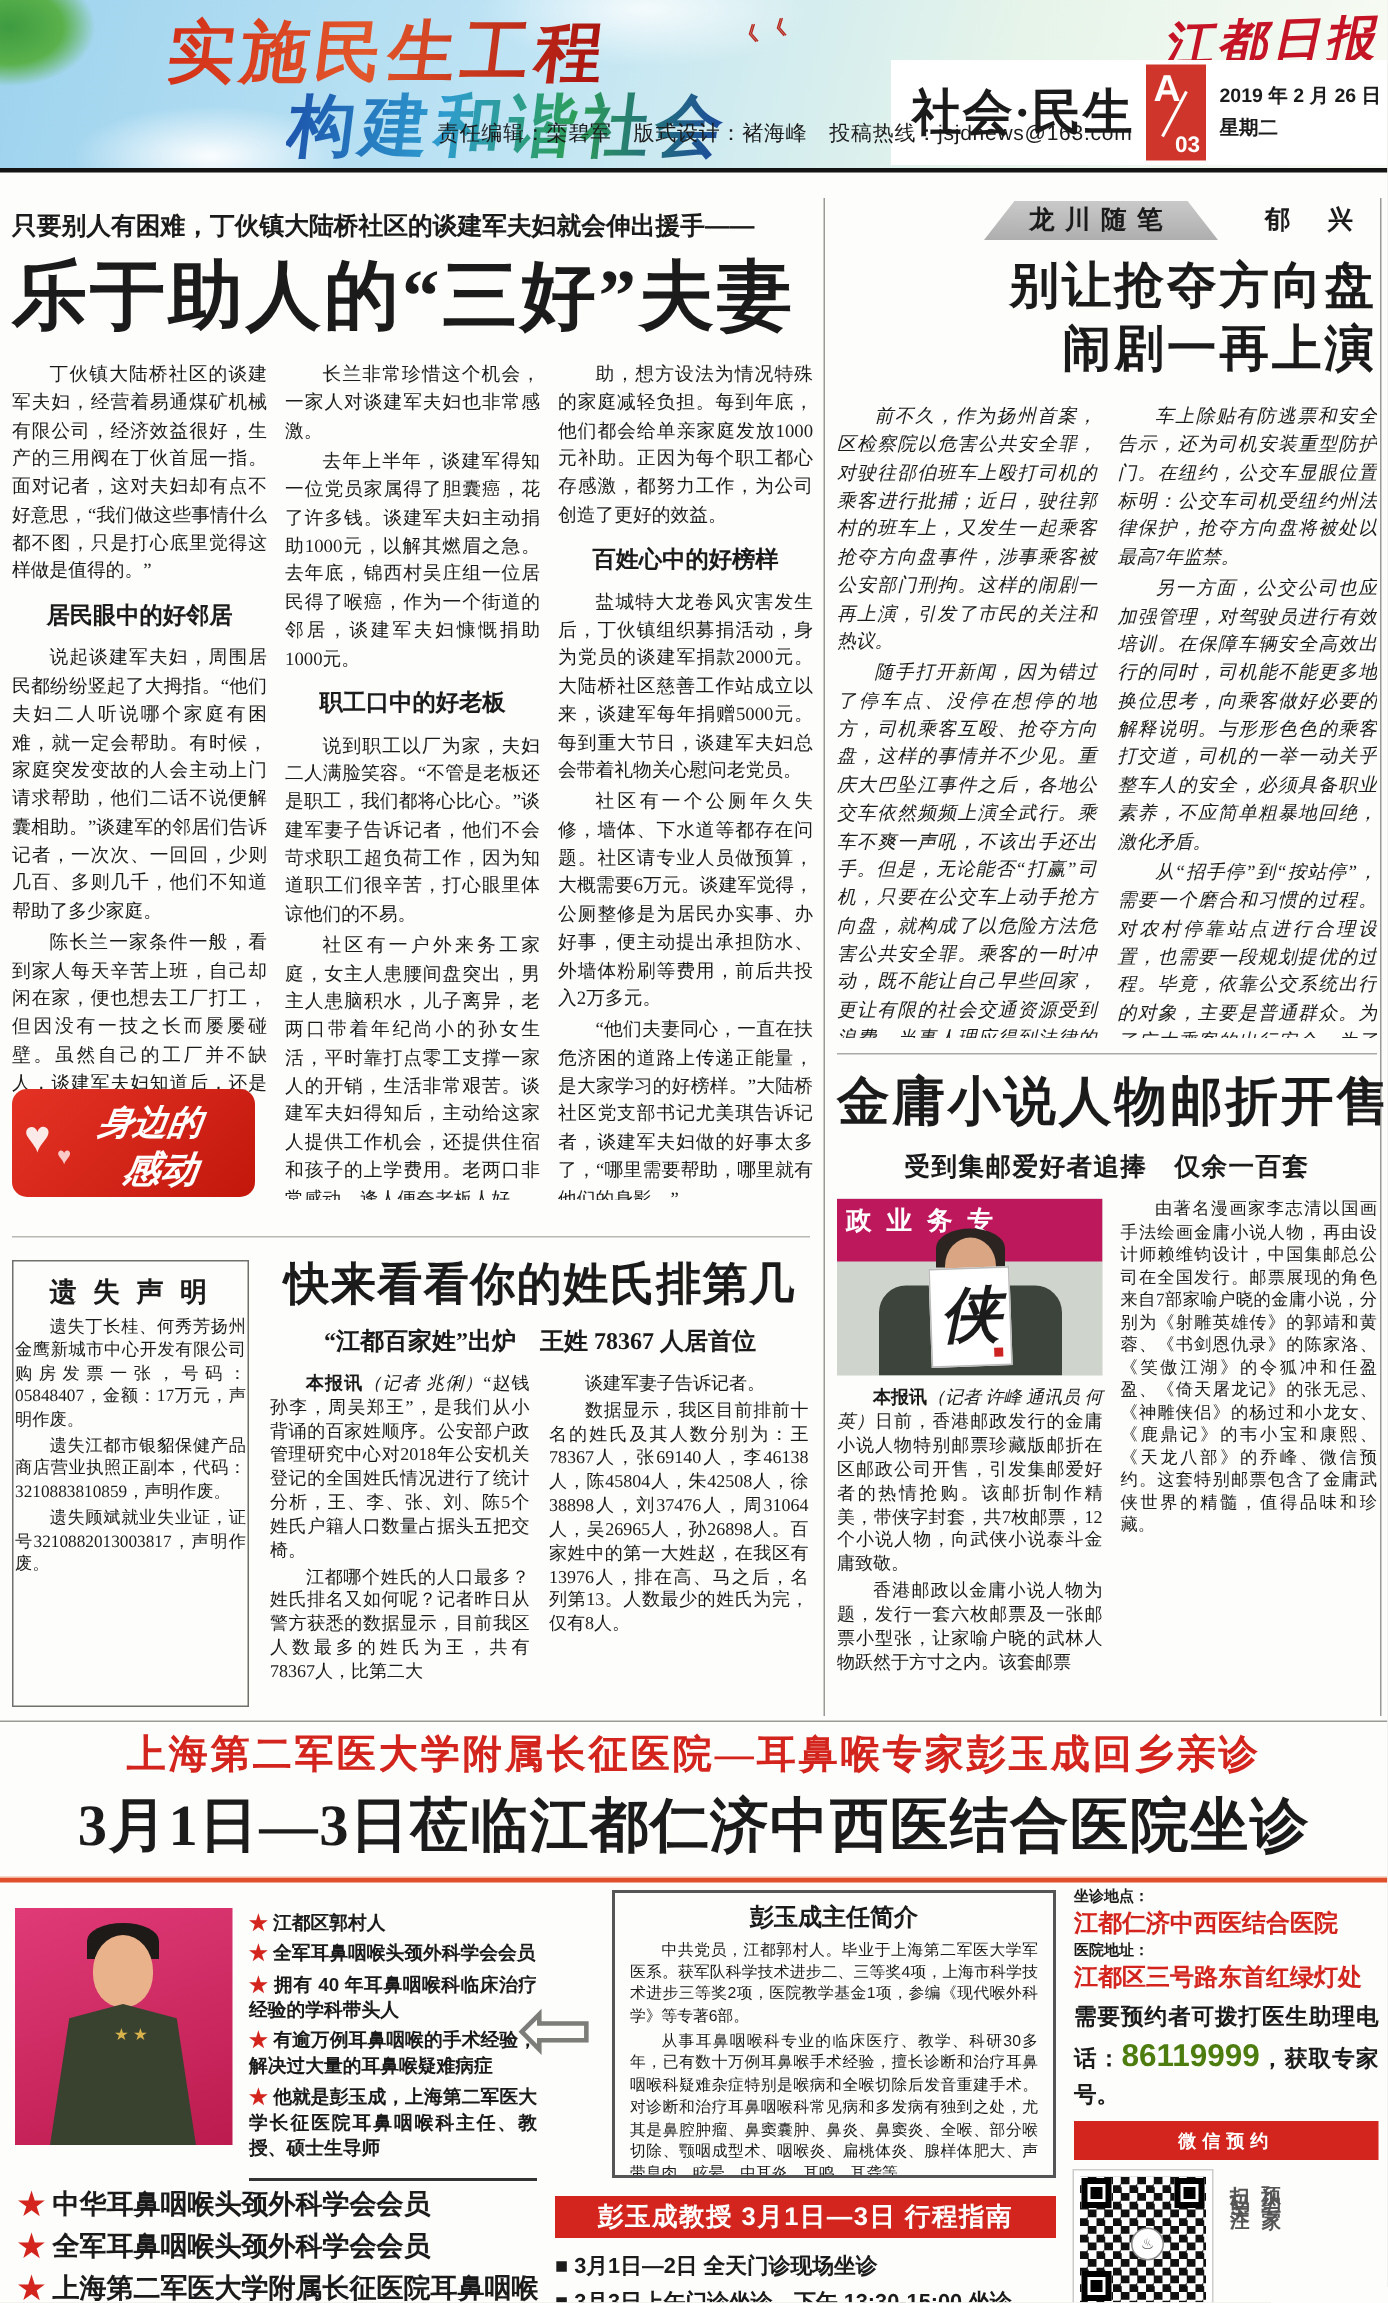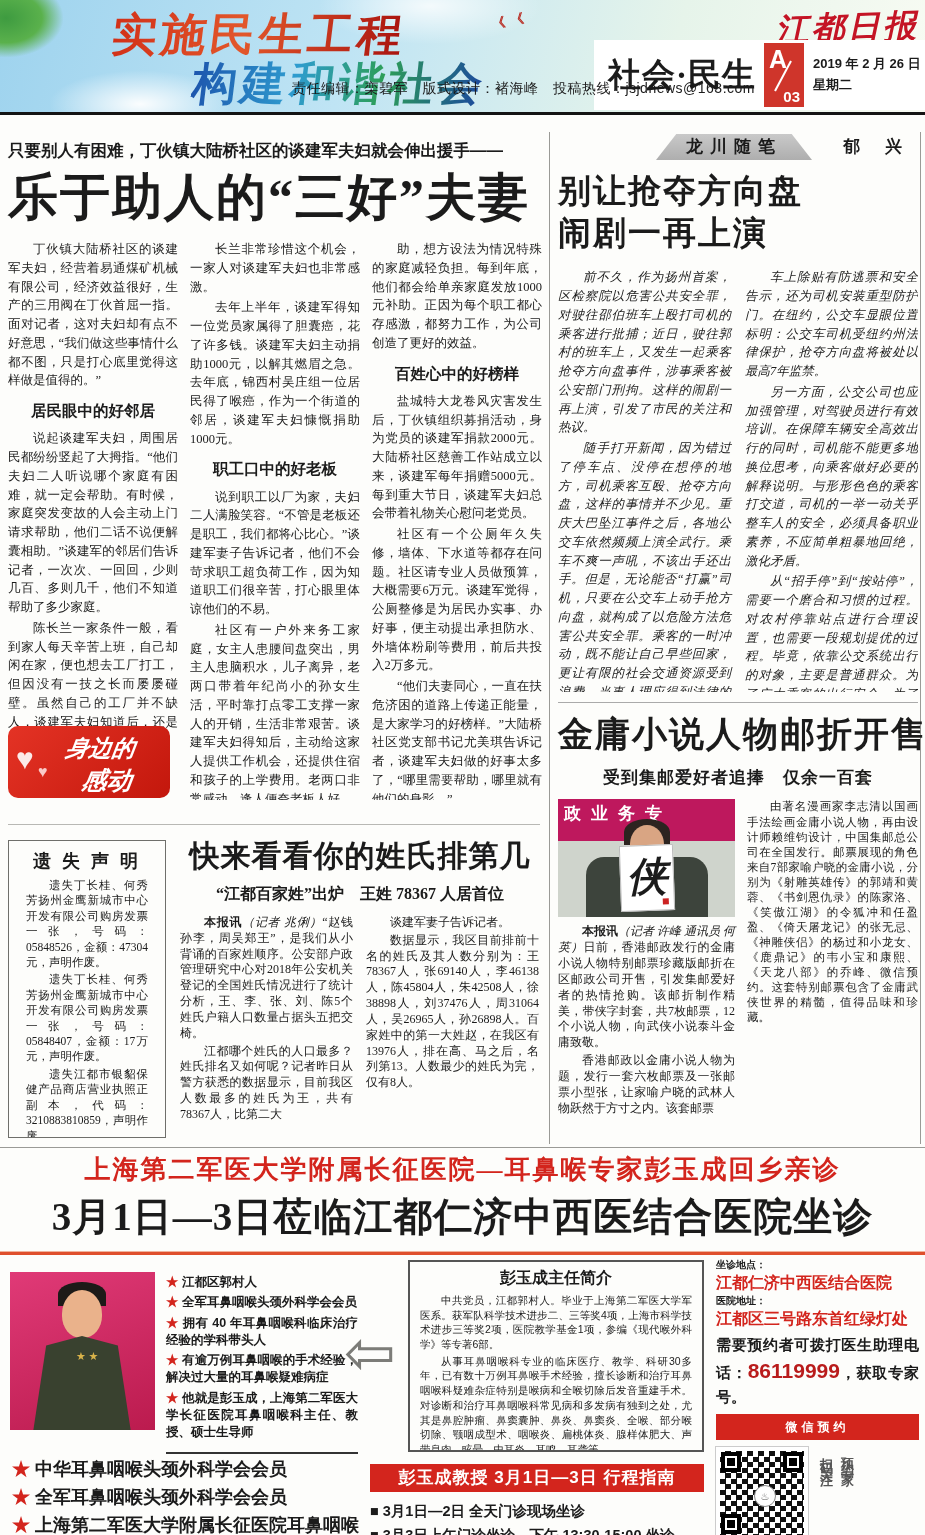--- a/index.html
+++ b/index.html
@@ -56,21 +56,21 @@
   .hsep-bottom { position:absolute; left:0; top:1147px; width:925px; height:1px; background:#9a9a96; }
 
   
   .rightcol { position:absolute; left:558px; top:132px; width:360px; }
   .essay-head { position:relative; height:30px; }
   .essay-badge { position:absolute; left:98px; top:2px; width:156px; height:26px; line-height:26px; text-align:center;
      background:linear-gradient(#c9c9c9,#aeaeae); clip-path:polygon(13% 0,87% 0,100% 100%,0 100%);
      font-family:"Liberation Sans",sans-serif; font-weight:bold; font-size:17px; letter-spacing:7px; }
   .essay-author { position:absolute; right:6px; top:3px; font-family:"Liberation Sans",sans-serif;
      font-weight:bold; font-size:17px; letter-spacing:10px; }
-  .essay-title { text-align:left; font-weight:900; font-size:33px; letter-spacing:2px; line-height:1.28; margin-top:8px; }
+  .essay-title { text-align:right; font-weight:900; font-size:33px; letter-spacing:2px; line-height:1.28; margin-top:8px; }
   .essay-cols { display:flex; gap:14px; margin-top:14px; height:424px; overflow:hidden; }
   .ecol { width:173px; font-style:italic; font-size:12.5px; line-height:1.5; }
   .rdiv { border-top:1px solid #aaa; margin:10px 0 8px; }
 
   .jy-title { text-align:center; font-weight:900; font-size:35px; letter-spacing:2px; margin-top:6px; white-space:nowrap; }
   .jy-sub { text-align:center; font-family:"Liberation Sans",sans-serif; font-weight:bold; font-size:17px; margin:8px 0 10px; letter-spacing:1px; }
   .jy-body { display:flex; gap:12px; height:344px; overflow:hidden; }
   .jy-l { width:177px; font-size:12px; line-height:1.32; }
   .jy-r { width:171px; font-size:11.5px; line-height:1.31; }
   .jy-photo { position:relative; width:177px; height:118px; background:#cfd4cc; overflow:hidden; margin-bottom:7px; }
@@ -80,21 +80,21 @@
   .jy-hair { position:absolute; left:66px; top:20px; width:46px; height:26px; border-radius:50% 50% 0 0; background:#2c2420; }
   .jy-body-shape { position:absolute; left:28px; top:58px; width:122px; height:60px; border-radius:18px 18px 0 0; background:#3d443c; }
   .jy-card { position:absolute; left:62px; top:46px; width:54px; height:66px; background:#fff; border:1px solid #bbb;
      transform:rotate(-2deg); text-align:center; }
   .jy-card .xia { font-size:40px; font-weight:bold; font-style:italic; line-height:62px; }
   .jy-card .stamp { position:absolute; right:5px; bottom:5px; width:6px; height:6px; background:#c22; }
   .newslead { font-weight:bold; font-family:"Liberation Sans",sans-serif; }
   .reporters { font-style:italic; }
 
   
-  .lost { position:absolute; left:8px; top:840px; width:158px; height:298px; border:1px solid #6f6f6b; padding:8px 17px; overflow:hidden; }
+  .lost { position:absolute; left:8px; top:840px; width:158px; height:298px; border:1px solid #6f6f6b; padding:8px 1px; overflow:hidden; }
   .lost-title { text-align:center; font-family:"Liberation Sans",sans-serif; font-weight:bold; font-size:18px; letter-spacing:3px; margin-bottom:5px; }
   .lost .p { font-size:11.5px; line-height:1.34; }
 
   
   .surname { position:absolute; left:180px; top:836px; width:360px; }
   .sn-title { text-align:center; font-weight:900; font-size:30px; letter-spacing:1px; white-space:nowrap; }
   .sn-sub { text-align:center; font-family:Liberation Serif, serif; font-weight:bold; font-size:16px; margin:7px 0 10px; }
   .sn-cols { display:flex; gap:13px; height:212px; overflow:hidden; }
   .sn-col { width:173px; font-size:12px; line-height:1.32; }
 
@@ -124,21 +124,21 @@
   .bio-box .p { font-family:"Liberation Sans",sans-serif; font-size:10.5px; line-height:1.4; }
   .sched-banner { position:absolute; left:370px; top:206px; width:334px; height:28px; background:#d3251d; color:#fff;
      text-align:center; line-height:28px; font-family:"Liberation Sans",sans-serif; font-weight:bold; font-size:17px; letter-spacing:1px; }
   .sched-items { position:absolute; left:370px; top:242px; width:340px; font-family:"Liberation Sans",sans-serif;
      font-weight:900; font-size:14.5px; line-height:1.65; }
   .sched-items div::before { content:"■ "; }
   .ad-right { position:absolute; left:716px; top:0; width:203px; font-family:"Liberation Sans",sans-serif; }
   .lbl { font-weight:bold; font-size:10px; line-height:1.4; }
   .redval { font-weight:900; font-size:16px; color:#d3251d; line-height:1.35; }
   .phone-p { font-weight:900; font-size:15px; line-height:1.45; margin-top:5px; text-align:justify; }
-  .phone-num { color:#b91c1c; font-size:21px; }
+  .phone-num { color:#4d7c0f; font-size:21px; }
   .wechat-banner { margin-top:6px; height:26px; background:#d3251d; color:#fff; text-align:center; line-height:26px;
      font-weight:bold; font-size:12px; letter-spacing:4px; }
   .qr-row { display:flex; gap:9px; margin-top:7px; align-items:flex-start; }
   .qr { position:relative; width:92px; height:92px; flex:0 0 auto; border:4px solid #fff; outline:1px solid #ccc;
      background:repeating-conic-gradient(#111 0% 25%, #fff 0% 50%) 0 0/11px 11px; }
   .qr .fm { position:absolute; width:20px; height:20px; background:#fff; border:4px solid #000; }
   .qr .fm i { display:block; width:8px; height:8px; background:#000; margin:2px; }
   .fm.tl{left:1px;top:1px;} .fm.tr{right:1px;top:1px;} .fm.bl{left:1px;bottom:1px;}
   .qr .logo { position:absolute; left:34px; top:34px; width:22px; height:22px; background:#fff; border-radius:50%;
      border:1px solid #888; text-align:center; font-size:10px; line-height:22px; color:#555; }
@@ -252,21 +252,20 @@
         <div class="p">香港邮政以金庸小说人物为题，发行一套六枚邮票及一张邮票小型张，让家喻户晓的武林人物跃然于方寸之内。该套邮票</div>
       </div>
       <div class="jy-r">
         <div class="p">由著名漫画家李志清以国画手法绘画金庸小说人物，再由设计师赖维钧设计，中国集邮总公司在全国发行。邮票展现的角色来自7部家喻户晓的金庸小说，分别为《射雕英雄传》的郭靖和黄蓉、《书剑恩仇录》的陈家洛、《笑傲江湖》的令狐冲和任盈盈、《倚天屠龙记》的张无忌、《神雕侠侣》的杨过和小龙女、《鹿鼎记》的韦小宝和康熙、《天龙八部》的乔峰、微信预约。这套特别邮票包含了金庸武侠世界的精髓，值得品味和珍藏。</div>
       </div>
     </div>
   </div>
 
   <div class="lost">
     <div class="lost-title">遗 失 声 明</div>
-    <div class="p">遗失丁长桂、何秀芳扬州金鹰新城市中心开发有限公司购房发票一张，号码：05848526，金额：47304元，声明作废。</div>
     <div class="p">遗失丁长桂、何秀芳扬州金鹰新城市中心开发有限公司购房发票一张，号码：05848407，金额：17万元，声明作废。</div>
     <div class="p">遗失江都市银貂保健产品商店营业执照正副本，代码：3210883810859，声明作废。</div>
     <div class="p">遗失顾斌就业失业证，证号3210882013003817，声明作废。</div>
 
   </div>
 
   <div class="surname">
     <div class="sn-title">快来看看你的姓氏排第几</div>
     <div class="sn-sub">“江都百家姓”出炉　王姓 78367 人居首位</div>
     <div class="sn-cols">

